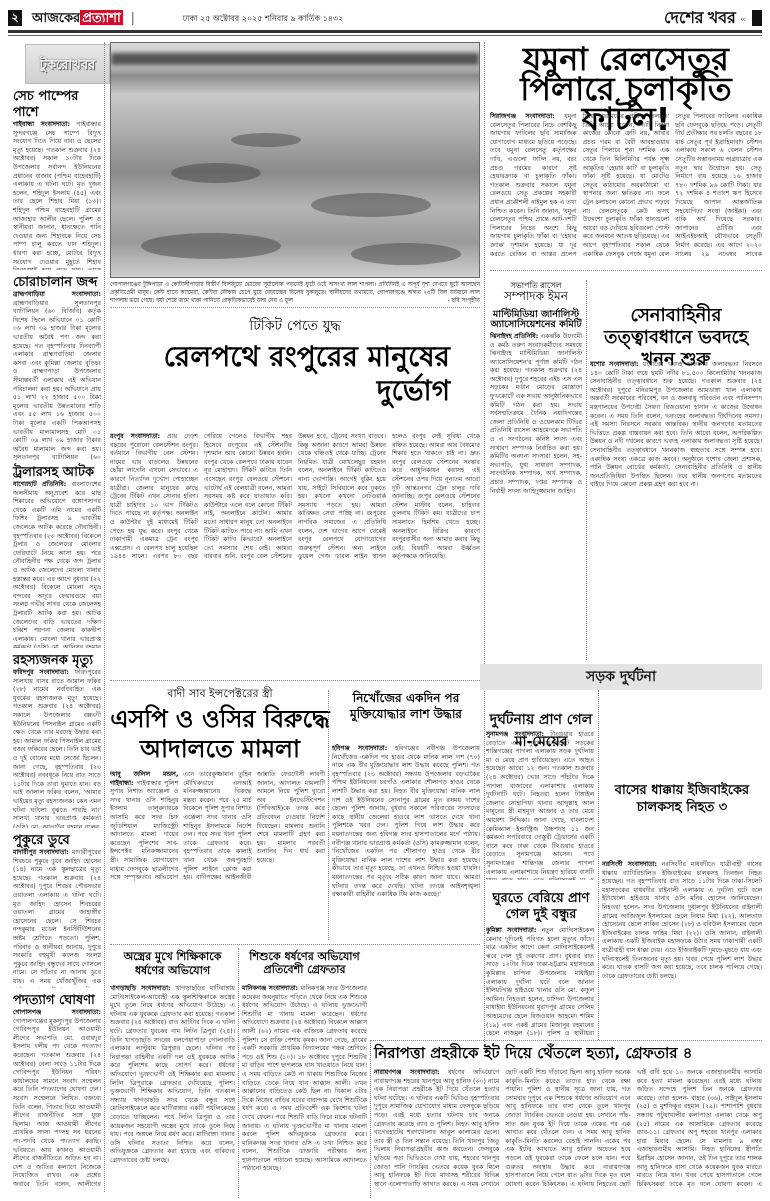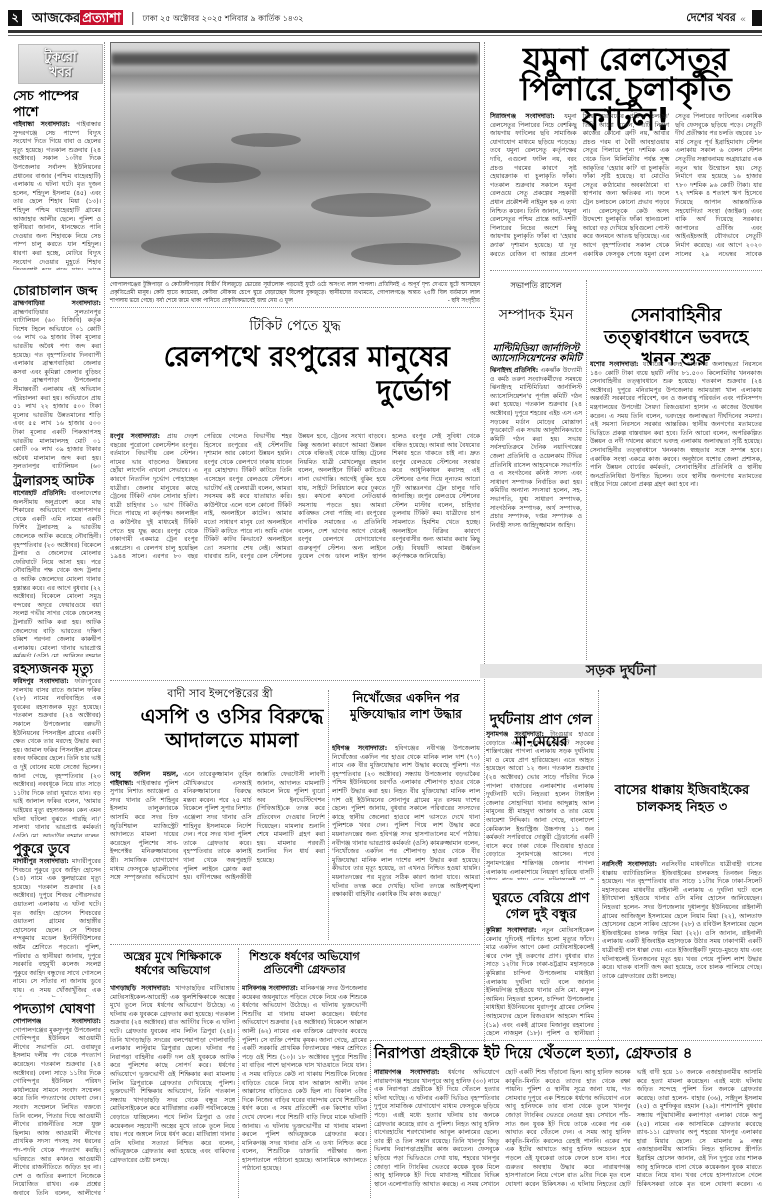--- a/index.html
+++ b/index.html
@@ -11,38 +11,38 @@
   .hl { font-family: "DejaVu Sans", sans-serif; font-weight: bold; color: #000; text-align: center; line-height: 1.05; }
   .vrule { position: absolute; width: 0; border-left: 1px dotted #888; }
   .hrule { position: absolute; height: 0; border-top: 1px dotted #888; }
   
   .mast { top: 8px; left: 8px; width: 754px; height: 20px; display: flex; align-items: center; }
   .pageno { width: 14px; height: 16px; background: #111; color: #fff; font-size: 11px; display:flex; align-items:center; justify-content:center; font-family: "DejaVu Sans", sans-serif; font-weight: bold; }
   .brand { margin-left: 10px; font-size: 13px; font-weight: bold; font-family: "DejaVu Sans", sans-serif; }
   .brand .a { color: #111; }
   .brand .b { color: #fff; background: #c8102e; padding: 0 2px; }
   .sep { margin: 0 8px; color: #555; font-size: 12px; }
-  .date { font-size: 8px; color: #222; font-family: "DejaVu Sans", sans-serif; }
-  .section { margin-left: auto; font-size: 11px; font-weight: bold; font-family: Liberation Sans, sans-serif; }
+  .date { font-size: 8px; color: #222; font-family: "DejaVu Sans", sans-serif; margin-left: 40px; }
+  .section { margin-left: auto; font-size: 16px; font-weight: bold; font-family: Liberation Serif, serif; }
   .section-mark { margin-left: 6px; width: 10px; height: 16px; background: #111; }
   .mast-rule1 { top: 30px; left: 8px; width: 754px; height: 3px; background: #333; }
   .mast-rule2 { top: 35px; left: 8px; width: 754px; height: 1px; background: #666; }
   
-  .tukro { top: 44px; left: 18px; width: 85px; height: 40px; background: linear-gradient(#e8e8e8,#cfcfcf); border: 1px solid #bbb; display:flex; flex-direction:column; align-items:center; justify-content:center; }
+  .tukro { top: 44px; left: 25px; width: 85px; height: 40px; background: linear-gradient(#e8e8e8,#cfcfcf); border: 1px solid #bbb; display:flex; flex-direction:row; align-items:center; justify-content:center; }
   .tukro span { font-family: "DejaVu Sans", sans-serif; font-weight: bold; color:#fff; text-shadow: 0 0 2px #555, 1px 1px 0 #666; font-size: 13px; line-height: 15px; }
   .side-h { font-family: "DejaVu Sans", sans-serif; font-weight: bold; font-size: 13px; line-height: 16px; color:#000; }
   
   .photo { top: 42px; left: 110px; width: 370px; height: 236px; background:
       linear-gradient(180deg, #d9d9d9 0%, #bdbdbd 10%, #8b8b8b 14%, #c9c9c9 22%, #a9a9a9 40%, #8a8a8a 55%, #b5b5b5 70%, #9a9a9a 85%, #cfcfcf 100%);
       border: 1px solid #666; overflow: hidden; }
   .photo .tree { position:absolute; top: 10px; left: 0; width: 100%; height: 12px; background: #555; filter: blur(2px); }
   .photo .pad { position:absolute; border-radius:50%; background: rgba(60,60,60,0.45); }
   .caption { top: 280px; left: 110px; width: 370px; font-size: 5.6px; line-height: 8px; color:#222; font-family: "DejaVu Sans", sans-serif; text-align: justify; }
   .photo-credit { float: right; }
-  .road-banner { top: 664px; left: 480px; width: 282px; height: 14px; background: #e4e4e4; display:flex; align-items:center; justify-content:center; font-family:"DejaVu Sans",sans-serif; font-weight:bold; font-size:14px; }
+  .road-banner { top: 664px; left: 480px; width: 282px; height: 26px; background: #e4e4e4; display:flex; align-items:center; justify-content:center; font-family:"DejaVu Sans",sans-serif; font-weight:bold; font-size:14px; }
 </style>
 </head>
 <body>
 
 <div class="abs mast">
   <div class="pageno">২</div>
   <div class="brand">
     <span class="a">আজকের</span><span class="b">প্রত্যাশা</span>
   </div>
   <span class="sep">|</span>
@@ -58,21 +58,21 @@
   <span>টুকরো</span>
   <span>খবর</span>
 </div>
 <div class="vrule" style="left:104px; top:42px; height:1150px;"></div>
 
 <div class="abs" style="left:13px; top:88px; width:88px;">
   <div>
     <div class="side-h">সেচ পাম্পের পাশে</div>
     <div class="body-text" style="height:150px;"><b>গাইবান্ধা সংবাদদাতা:</b> <span>গাইবান্ধার সুন্দরগঞ্জে সেচ পাম্পে বিদ্যুৎ সংযোগ দিতে গিয়ে বাবা ও ছেলের মৃত্যু হয়েছে। গতকাল শুক্রবার (২৪ অক্টোবর) সকাল ১০টার দিকে উপজেলার সর্বানন্দ ইউনিয়নের প্রধানের বাজার (পশ্চিম বাহেরহাটি) এলাকায় এ ঘটনা ঘটে। মৃত দুজন হলেন, শহিদুল ইসলাম (৪৫) এবং তার ছেলে শিহাব মিয়া (১৩)। শহিদুল পশ্চিম বাহেরহাটি গ্রামের আজাহার আলীর ছেলে। পুলিশ ও স্থানীয়রা জানান, ধানক্ষেতে পানি দেওয়ার জন্য শিহাবকে নিয়ে সেচ পাম্প চালু করতে যান শহিদুল। ধারণা করা হচ্ছে, মোটরে বিদ্যুৎ সংযোগ দেওয়ার মুহূর্তে শিহাব বিদ্যুৎস্পৃষ্ট হয়ে পড়ে যায়। তাকে বাঁচাতে এগিয়ে গেলে শহিদুলও বিদ্যুৎস্পৃষ্ট হয়ে ঘটনাস্থলেই প্রাণ হারান।</span></div>
   </div>
-  <div style="margin-top:13px;">
+  <div style="margin-top:4px;">
     <div class="side-h">চোরাচালান জব্দ</div>
     <div class="body-text" style="height:170px;"><b>ব্রাহ্মণবাড়িয়া সংবাদদাতা:</b> <span>ব্রাহ্মণবাড়িয়ার সুলতানপুর ব্যাটালিয়ন (৬০ বিজিবি) কর্তৃক বিশেষ টহলে অভিযানে ০১ কোটি ০৬ লাখ ৩৯ হাজার টাকা মূল্যের ভারতীয় অবৈধ পণ্য জব্দ করা হয়েছে। গত বৃহস্পতিবার দিনব্যাপী এলাকার ব্রাহ্মণবাড়িয়া জেলার কসবা এবং কুমিল্লা জেলার বুড়িচং ও ব্রাহ্মণপাড়া উপজেলার সীমান্তবর্তী এলাকায় এই অভিযান পরিচালনা করা হয়। অভিযানে প্রায় ৫১ লাখ ২২ হাজার ৫০০ টাকা মূল্যের ভারতীয় উন্নতমানের শাড়ি এবং ৫৫ লাখ ১৬ হাজার ৫০০ টাকা মূল্যের একটি পিকআপসহ ভারতীয় মালামালসহ মোট ০১ কোটি ০৬ লাখ ৩৯ হাজার টাকার অবৈধ মালামাল জব্দ করা হয়। সুলতানপুর ব্যাটালিয়ন (৬০ বিজিবি)-এর অধিনায়ক জানান, সীমান্ত এলাকায় নিয়মিত অভিযান পরিচালনা করা হচ্ছে।</span></div>
   </div>
   <div style="margin-top:4px;">
     <div class="side-h">ট্রলারসহ আটক</div>
     <div class="body-text" style="height:168px;"><b>বাগেরহাট প্রতিনিধি:</b> <span>বাংলাদেশের জলসীমায় অনুপ্রবেশ করে মাছ শিকারের অভিযোগে বঙ্গোপসাগর থেকে একটি এমি নামের একটি ফিশিং ট্রলারসহ ৯ ভারতীয় জেলেকে আটক করেছে নৌবাহিনী। বৃহস্পতিবার (২৩ অক্টোবর) বিকেলে ট্রলার ও জেলেদের মোংলার ফেরিঘাটে নিয়ে আসা হয়। পরে নৌবাহিনীর পক্ষ থেকে জব্দ ট্রলার ও আটক জেলেদের মোংলা থানার হস্তান্তর করে। এর আগে বুধবার (২২ অক্টোবর) বিকেলে মোংলা সমুদ্র বন্দরের অদূরে ফেয়ারওয়ে বয়া সংলগ্ন গভীর সাগর থেকে জেলেসহ ট্রলারটি আটক করা হয়। আটক জেলেদের বাড়ি ভারতের দক্ষিণ চব্বিশ পরগনা জেলার কাকদ্বীপ এলাকায়। মোংলা থানার ভারপ্রাপ্ত কর্মকর্তা (ওসি) মো. আনিসুর রহমান বলেন, ট্রলারসহ আটক জেলেদের বিরুদ্ধে মামলা করা হয়েছে।</span></div>
   </div>
   <div style="margin-top:4px;">
     <div class="side-h">রহস্যজনক মৃত্যু</div>
     <div class="body-text" style="height:160px;"><b>ফরিদপুর সংবাদদাতা:</b> <span>ফরিদপুরের সালথায় বাসর রাতে জামাল ফকির (২৮) নামের নববিবাহিত এক যুবকের রহস্যজনক মৃত্যু হয়েছে। গতকাল শুক্রবার (২৪ অক্টোবর) সকালে উপজেলার বল্লভদী ইউনিয়নের পিসনাইল গ্রামের একটি ক্ষেত থেকে তার মরদেহ উদ্ধার করা হয়। জামাল ফকির পিসনাইল গ্রামের রজব ফকিরের ছেলে। তিনি চার ভাই ও দুই বোনের মধ্যে সেজো ছিলেন। জানা গেছে, বৃহস্পতিবার (২৩ অক্টোবর) নববধূকে নিয়ে রাত সাড়ে ১১টার দিকে তারা ঘুমাতে যান। বড় ভাই জালাল ফকির বলেন, 'আমার ভাইয়ের মৃত্যু রহস্যজনক। কেন এমন ঘটনা ঘটলো বুঝতে পারছি না।' সালথা থানার ভারপ্রাপ্ত কর্মকর্তা (ওসি) মো. আতাউর রহমান বলেন, মরদেহ ময়নাতদন্তের জন্য মর্গে পাঠানো হয়েছে।</span></div>
@@ -103,40 +103,40 @@
 
 <div class="vrule" style="left:484px; top:42px; height:1000px;"></div>
 <div class="abs hl" style="left:490px; top:44px; width:272px; font-size:32px; line-height:30px;">যমুনা রেলসেতুর পিলারে চুলাকৃতি ফাটল!</div>
 <div class="abs body-text" style="left:490px; top:112px; width:272px; height:152px; column-count:3; column-gap:6px;">
   <b>সিরাজগঞ্জ সংবাদদাতা:</b> <span>যমুনা রেলসেতুর পিলারের নিচে বেশকিছু জায়গায় ফাটলের ছবি সামাজিক যোগাযোগ মাধ্যমে ছড়িয়ে পড়েছে। তবে যমুনা রেলসেতু কর্তৃপক্ষের দাবি, এগুলো ফাটল নয়, বরং প্রচণ্ড গরমের কারণে সৃষ্ট হেয়ারক্র্যাক বা চুলাকৃতি ফাঁকা। গতকাল শুক্রবার সকালে যমুনা রেলওয়ে সেতু প্রকল্পের সহকারী প্রধান প্রকৌশলী নাইমুল হক এ তথ্য নিশ্চিত করেন। তিনি জানান, 'যমুনা রেলসেতুর পশ্চিম প্রান্তে আট-দশটি পিলারের নিচের অংশে কিছু জায়গায় চুলাকৃতি ফাঁকা বা 'হেয়ার ক্র্যাক' দৃশ্যমান হয়েছে। যা দূর করতে রেজিন বা আস্তর প্রলেপ দিয়ে মেরামতের প্রক্রিয়া চলছে।' তিনি আরো বলেন, 'এটি নির্মাণ কাজের কোনো ত্রুটি নয়, আবার প্রচণ্ড গরম বা বৈরী আবহাওয়ায় সেতুর পিলারে শূন্য দশমিক এক থেকে তিন মিলিমিটার পর্যন্ত সূক্ষ্ম আকৃতির 'হেয়ার কাট' বা চুলাকৃতি ফাঁকা সৃষ্টি হয়েছে। যা মোটেও সেতুর কাঠামোর অবকাঠামো বা স্থাপনার জন্য ক্ষতিকর না। ফলে ট্রেন চলাচলে কোনো প্রভাব পড়বে না। রেলসেতুকে কেউ অসৎ উদ্দেশ্যে চুলাকৃতি ফাঁকা স্থানগুলো আরো বড় দেখিয়ে ছবিগুলো পোস্ট করে জনমনে আতঙ্ক ছড়িয়েছে। এর আগে বৃহস্পতিবার সকাল থেকে একাধিক ফেসবুক পেজে যমুনা রেল সেতুর পিলারের ফাটলের একাধিক ছবি ফেসবুকে ছড়িয়ে পড়ে। সেতুটি দীর্ঘ প্রতীক্ষার পর চলতি বছরের ১৮ মার্চ সেতুর পূর্ব ইব্রাহিমাবাদ স্টেশন এলাকায় সকাল ৬ বেলন স্টেশন সেতুটির সম্ভাবনাময় অগ্রযাত্রার এক নতুন দ্বার উন্মোচন হয়। সেতু নির্মাণে ব্যয় হয়েছে ১৬ হাজার ৭৮০ দশমিক ৯৬ কোটি টাকা। যার ৭২ দশমিক ৪ শতাংশ ঋণ হিসেবে দিয়েছে জাপান আন্তর্জাতিক সহযোগিতা সংস্থা (জাইকা) এবং বাকি অর্থ দিয়েছে সরকার। জাপানের ওটিজি এবং আইএইচআই যৌথভাবে সেতুটি নির্মাণ করেছে। এর আগে ২০২০ সালের ২৯ নভেম্বর সাবেক প্রধানমন্ত্রী শেখ হাসিনা ভার্চুয়ালি এ সেতুর নির্মাণকাজের ভিত্তিপ্রস্তর স্থাপন করেন। পরে ২০২১ সালের মার্চে পিলার নির্মাণের জন্য পাইলিংয়ের কাজ শুরু হয়। ৪ দশমিক ৮ কিলোমিটার দৈর্ঘ্যের এ রেল সেতু দেশের দীর্ঘতম প্রথম ডাবল ট্র্যাক ডুয়েল গেজের রেলসেতু।</span>
 </div>
 <div class="hrule" style="left:490px; top:270px; width:272px;"></div>
 
 <div class="abs" style="left:490px; top:282px; width:92px;">
   <div class="hl" style="font-size:8px; font-weight:normal;">সভাপতি রাসেল</div>
-  <div class="hl" style="font-size:14px; font-weight:normal;margin-top:17px;">সম্পাদক ইমন</div>
-  <div class="hl" style="font-size:9.5px; margin-top:21px;font-style:italic;">মাল্টিমিডিয়া জার্নালিস্ট অ্যাসোসিয়েশনের কমিটি</div>
+  <div class="hl" style="font-size:12px; font-weight:normal;">সম্পাদক ইমন</div>
+  <div class="hl" style="font-size:9.5px; margin-top:6px;">মাল্টিমিডিয়া জার্নালিস্ট অ্যাসোসিয়েশনের কমিটি</div>
   <div class="body-text" style="margin-top:3px; height:290px;"><b>ঝিনাইদহ প্রতিনিধি:</b> <span>একঝাঁক উদ্যোমী ও কর্মঠ তরুণ সংবাদকর্মীদের সমন্বয়ে ঝিনাইদহ মাল্টিমিডিয়া জার্নালিস্ট অ্যাসোসিয়েশন'র পূর্ণাঙ্গ কমিটি গঠন করা হয়েছে। গতকাল শুক্রবার (২৪ অক্টোবর) দুপুরে শহরের এইচ এস এস সড়কের মর্ডান মোড়ের মোস্তাফা ফুডকোর্টে এক সভায় আনুষ্ঠানিকভাবে কমিটি গঠন করা হয়। সভায় সর্বসম্মতিক্রমে দৈনিক নয়াদিগন্তের জেলা প্রতিনিধি ও ওয়েলকাম টিভির প্রতিনিধি রাসেল আহমেদকে সভাপতি ও এ সংগঠনের কনিষ্ঠ সদস্য এবং সাধারণ সম্পাদক নির্বাচিত করা হয়। কমিটির অন্যান্য সদস্যরা হলেন, সহ-সভাপতি, যুগ্ম সাধারণ সম্পাদক, সাংগঠনিক সম্পাদক, অর্থ সম্পাদক, প্রচার সম্পাদক, দপ্তর সম্পাদক ও নির্বাহী সদস্য জাহিদুজ্জামান জাহিদ।</span></div>
 </div>
 <div class="vrule" style="left:586px; top:280px; height:380px;"></div>
 
 <div class="abs hl" style="left:590px; top:290px; width:172px; font-size:18px; line-height:22px;margin-top:14px;">সেনাবাহিনীর তত্ত্বাবধানে ভবদহে খনন শুরু</div>
 <div class="abs body-text" style="left:590px; top:360px; width:172px; height:296px;">
   <b>যশোর সংবাদদাতা:</b> <span>যশোরের ভবদহ অঞ্চলের জলাবদ্ধতা নিরসনে ১৪০ কোটি টাকা ব্যয়ে ছয়টি নদীর ৮১.৫০০ কিলোমিটার খননকাজ সেনাবাহিনীর তত্ত্বাবধানে শুরু হয়েছে। গতকাল শুক্রবার (২৪ অক্টোবর) দুপুরে মনিরামপুর উপজেলার আমডাঙ্গা খাল এলাকায় অন্তর্বর্তী সরকারের পরিবেশ, বন ও জলবায়ু পরিবর্তন এবং পানিসম্পদ মন্ত্রণালয়ের উপদেষ্টা সৈয়দা রিজওয়ানা হাসান এ কাজের উদ্বোধন করেন। এ সময় তিনি বলেন, ভবদহের জলাবদ্ধতা দীর্ঘদিনের সমস্যা। এই সমস্যা নিরসনে সরকার আন্তরিক। স্থানীয় জনগণের মতামতের ভিত্তিতে প্রকল্প বাস্তবায়ন করা হবে। তিনি আরো বলেন, অপরিকল্পিত উন্নয়ন ও নদী দখলের কারণে ভবদহ এলাকায় জলাবদ্ধতা সৃষ্টি হয়েছে। সেনাবাহিনীর তত্ত্বাবধানে খননকাজ স্বচ্ছতার সঙ্গে সম্পন্ন হবে। একাধিক সংস্থা একত্রে কাজ করবে। অনুষ্ঠানে যশোর জেলা প্রশাসক, পানি উন্নয়ন বোর্ডের কর্মকর্তা, সেনাবাহিনীর প্রতিনিধি ও স্থানীয় জনপ্রতিনিধিরা উপস্থিত ছিলেন। তবে স্থানীয় জনগণের মতামতের বাইরে গিয়ে কোনো প্রকল্প গ্রহণ করা হবে না।</span>
 </div>
 
 <div class="abs hl" style="left:110px; top:318px; width:370px; font-size:14px; font-weight:normal;">টিকিট পেতে যুদ্ধ</div>
 <div class="abs hl" style="left:140px; top:340px; width:310px; font-size:28px; line-height:34px;text-align:right;">রেলপথে রংপুরের মানুষের দুর্ভোগ</div>
 <div class="abs body-text" style="left:110px; top:432px; width:370px; height:240px; column-count:4; column-gap:6px;">
   <b>রংপুর সংবাদদাতা:</b> <span>প্রায় দেড়শ বছরের পুরোনো রেলস্টেশন রংপুর। বর্তমানে বিভাগীয় রেল স্টেশন। নামের ভার বাড়লেও উন্নয়নের ছোঁয়া লাগেনি এখনো সেভাবে। এ কারণে নিত্যদিন দুর্ভোগ পোহাচ্ছেন যাত্রীরা। জেলার মানুষের কাছে ট্রেনের টিকিট এখন সোনার হরিণ। যাত্রী চাহিদার ১০ ভাগ টিকিটও দিতে পারছে না কর্তৃপক্ষ। অনলাইন ও কাউন্টার দুই মাধ্যমেই টিকিট পেতে হয় যুদ্ধ করে। রংপুর থেকে ঢাকাগামী একমাত্র ট্রেন রংপুর এক্সপ্রেস। এ রেলপথ চালু হয়েছিল ১৯৪৪ সালে। এরপর ৮০ বছর পেরিয়ে গেলেও বিভাগীয় শহর হিসেবে রংপুরের এই স্টেশনটির দৃশ্যমান আর কোনো উন্নয়ন হয়নি। রংপুর থেকে রেলপথে ঢাকায় যাবেন নূর মোহাম্মদ। টিকিট কাটতে তিনি এসেছেন রংপুর রেলওয়ে স্টেশনে। ভাটোর্ঘ এই রেলযাত্রী বলেন, আমরা সবসময় কষ্ট করে যাতায়াত করি। কাউন্টারে এলে বলে কোনো টিকিট নাই, অনলাইনে কাটেন। আমার মতো সাধারণ মানুষ তো অনলাইনে টিকিট কাটতে পারে না। আমি এখন টিকিট কাটব কিভাবে? অনলাইনে তো সমস্যার শেষ নেই। আমরা বারবার শুনি, রংপুর রেল স্টেশনের উন্নয়ন হবে, ট্রেনের সংখ্যা বাড়বে। কিন্তু অজানা কারণে আমরা উন্নয়ন থেকে বঞ্চিতই থেকে যাচ্ছি। ট্রেনের নিয়মিত যাত্রী মোখলেছুর রহমান বলেন, অনলাইনে টিকিট কাটতেও নানা ভোগান্তি। আগেই বুকিং হয়ে যায়, সাইটে সিরিয়ালে করে ঢুকতে হয়। কখনো কখনো নেটওয়ার্ক সমস্যায় পড়তে হয়। আমরা কাঙ্ক্ষিত সেবা পাচ্ছি না। রংপুরের নাগরিক সমাজের এ প্রতিনিধি বলেন, দেশ ভাগের আগে থেকেই রংপুর রেলপথে যোগাযোগের গুরুত্বপূর্ণ স্টেশন। অন্য লাইনে ডুয়েল গেজ ডাবল লাইন স্থাপন হলেও রংপুর সেই সুবিধা থেকে বঞ্চিত হয়েছে। আমরা আর বৈষম্যের শিকার হতে থাকতে চাই না। দ্রুত রংপুর রেলওয়ে স্টেশনের সংস্কার করে আধুনিকায়ন করাসহ এই স্টেশনের ওপর দিয়ে নূন্যতম আরো দুটি আন্তঃনগর ট্রেন চালুর দাবি জানাচ্ছি। রংপুর রেলওয়ে স্টেশনের স্টেশন মাস্টার বলেন, চাহিদার তুলনায় টিকিট কম। যাত্রীদের চাপ সামলাতে হিমশিম খেতে হচ্ছে। অনলাইনে বিক্রির কারণে রংপুরবাসীর জন্য আমার করার কিছু নেই। বিষয়টি আমরা ঊর্ধ্বতন কর্তৃপক্ষকে জানিয়েছি।</span>
 </div>
 <div class="hrule" style="left:110px; top:680px; width:370px;"></div>
 
 <div class="abs hl" style="left:110px; top:688px; width:220px; font-size:11px; font-weight:normal;">বাদী সাব ইন্সপেক্টরের স্ত্রী</div>
-<div class="abs hl" style="left:122px; top:704px; width:220px; font-size:20px; line-height:24px;">এসপি ও ওসির বিরুদ্ধে আদালতে মামলা</div>
+<div class="abs hl" style="left:110px; top:704px; width:220px; font-size:24px; line-height:30px;">এসপি ও ওসির বিরুদ্ধে আদালতে মামলা</div>
 <div class="abs body-text" style="left:110px; top:770px; width:215px; height:170px; column-count:3; column-gap:5px;">
   <b>আবু জলিল মন্ডল, গাইবান্ধা:</b> <span>গাইবান্ধার পুলিশ সুপার নিশাত অ্যাঞ্জেলা ও সদর থানার ওসি শাহিনুর ইসলাম তালুকদারকে আসামি করে সদর চিফ জুডিশিয়াল ম্যাজিস্ট্রেট আদালতে মামলা দায়ের করেছেন পুলিশের সাব-ইন্সপেক্টর মনিরুজ্জামানের স্ত্রী। সামাজিক যোগাযোগ মাধ্যম ফেসবুকে ছাত্রলীগের সঙ্গে সম্পৃক্ততার অভিযোগ এনে তারেকুজ্জামান তুহিন মৌখিকভাবে এসআই মনিরুজ্জামানের বিরুদ্ধে মন্তব্য করেন। পরে ২৫ মার্চ বিকেলে পুলিশ সুপার নিশাত এঞ্জেলা সদর থানার ওসি শাহিনুর ইসলামকে নির্দেশ দেন। পরে সদর থানা পুলিশ তাকে গ্রেফতার করে। বৃহস্পতিবার তাকে কালাই থানা থেকে জয়পুরহাট পুলিশ লাইনে ক্লোজ করা হয়। বাদীপক্ষের আইনজীবী জান্নাতি ফেরদৌসী লাবণী জানান, আদালত মামলাটি আমলে নিয়ে পুলিশ ব্যুরো অব ইনভেস্টিগেশন (পিবিআই)কে তদন্ত করে প্রতিবেদন দেওয়ার নির্দেশ দিয়েছেন। মামলার শুনানি শেষে মামলাটি গ্রহণ করা হয়। মামলার পরবর্তী শুনানির দিন ধার্য করা হয়েছে।</span>
 </div>
 <div class="vrule" style="left:328px; top:690px; height:250px;"></div>
 
 <div class="abs hl" style="left:332px; top:690px; width:148px; font-size:12px; line-height:16px;">নিখোঁজের একদিন পর মুক্তিযোদ্ধার লাশ উদ্ধার</div>
 <div class="abs body-text" style="left:332px; top:744px; width:148px; height:250px;">
   <b>হবিগঞ্জ সংবাদদাতা:</b> <span>হবিগঞ্জের নবীগঞ্জ উপজেলায় নিখোঁজের একদিন পর হাওর থেকে মানিক লাল দাশ (৭০) নামে এক বীর মুক্তিযোদ্ধার লাশ উদ্ধার করেছে পুলিশ। গত বৃহস্পতিবার (২৩ অক্টোবর) সন্ধ্যায় উপজেলার বড়ভাকৈর পশ্চিম ইউনিয়নের চরগাঁও এলাকার শৌলাগড় হাওর থেকে লাশটি উদ্ধার করা হয়। নিহত বীর মুক্তিযোদ্ধা মানিক লাল দাশ ওই ইউনিয়নের সোনাপুর গ্রামের মৃত রসময় দাশের ছেলে। পুলিশ জানায়, বুধবার সকালে পরিবারের সদস্যদের কাছে স্থানীয় জেলেরা হাওরে লাশ ভাসতে দেখে থানা পুলিশকে খবর দেন। পুলিশ গিয়ে লাশ উদ্ধার করে ময়নাতদন্তের জন্য হবিগঞ্জ সদর হাসপাতালের মর্গে পাঠায়। নবীগঞ্জ থানার ভারপ্রাপ্ত কর্মকর্তা (ওসি) কামরুজ্জামান বলেন, 'নিখোঁজের একদিন পর শৌলাগড় হাওর থেকে বীর মুক্তিযোদ্ধা মানিক লাল দাশের লাশ উদ্ধার করা হয়েছে। কীভাবে তার মৃত্যু হয়েছে, তা এখনও নিশ্চিত হওয়া যায়নি। ময়নাতদন্তের পর মৃত্যুর সঠিক কারণ জানা যাবে। আমরা ঘটনার তদন্ত করে দেখছি। ঘটনা তদন্তে আইনশৃঙ্খলা রক্ষাকারী বাহিনীর একাধিক টিম কাজ করছে।'</span>
 </div>
 

